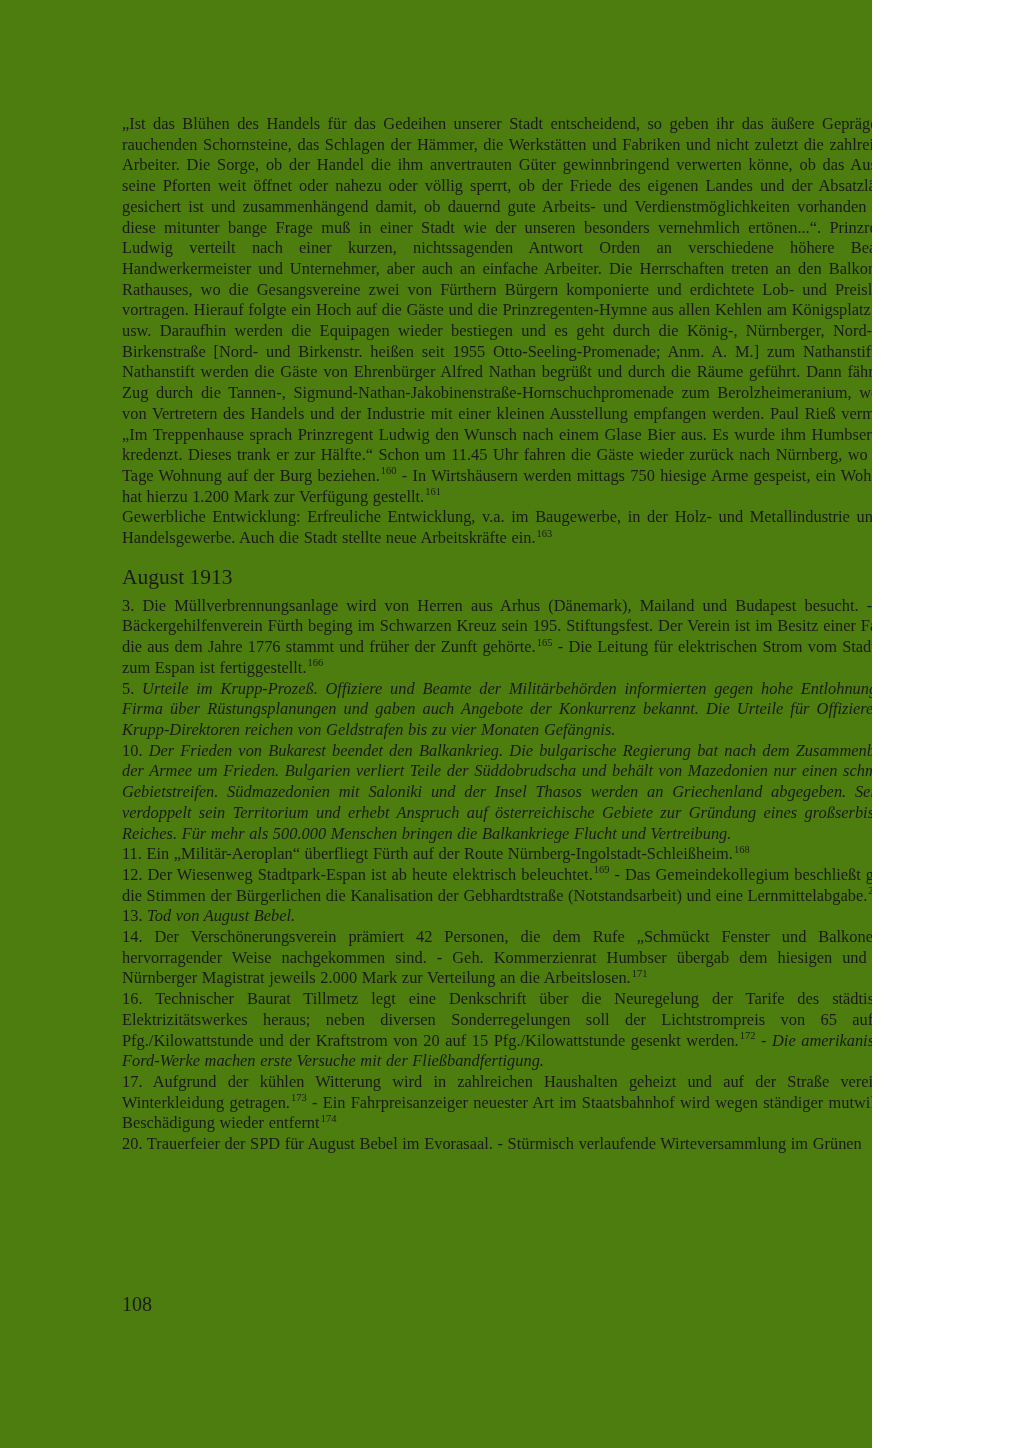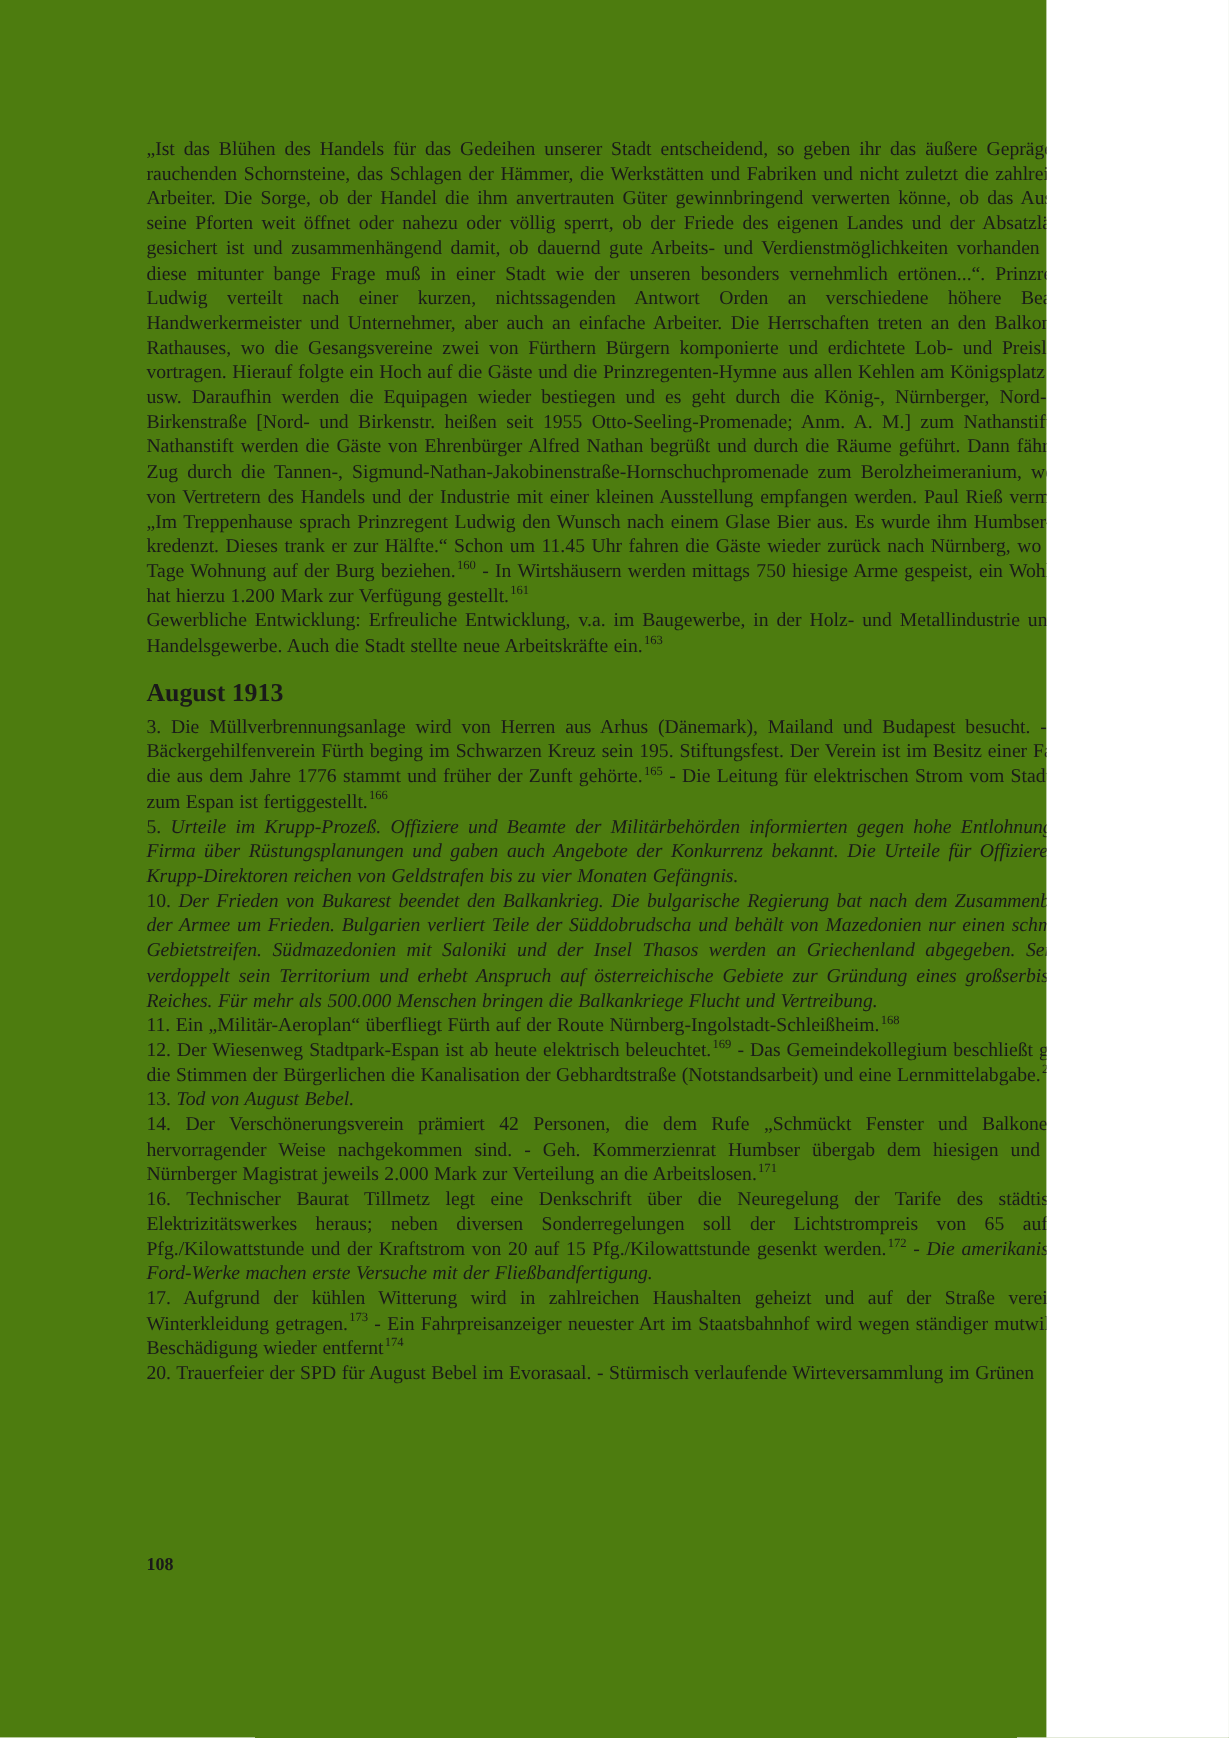--- a/index.html
+++ b/index.html
@@ -34,31 +34,30 @@
   }
   .fn {
     font-size: 10.5px;
     line-height: 0;
     vertical-align: super;
     margin-left: 1px;
   }
   .heading {
     margin: 15px 0 6px 0;
     font-size: 21.5px;
-    font-weight: 700;
+    font-weight: 400;
     line-height: 26px;
     text-align: left;
   }
   .page-number {
     position: absolute;
     left: 122px;
     top: 1294px;
-    font-size: 15px;
+    font-size: 20px;
     line-height: 20.7px;
-    font-weight: bold;
   }
 </style>
 </head>
 <body>
 
 <div class="page">
   <div class="content">
       <p class="para"><span>„Ist das Blühen des Handels für das Gedeihen unserer Stadt entscheidend, so geben ihr das äußere Gepräge die rauchenden Schornsteine, das Schlagen der Hämmer, die Werkstätten und Fabriken und nicht zuletzt die zahlreichen Arbeiter. Die Sorge, ob der Handel die ihm anvertrauten Güter gewinnbringend verwerten könne, ob das Ausland seine Pforten weit öffnet oder nahezu oder völlig sperrt, ob der Friede des eigenen Landes und der Absatzländer gesichert ist und zusammenhängend damit, ob dauernd gute Arbeits- und Verdienstmöglichkeiten vorhanden sind, diese mitunter bange Frage muß in einer Stadt wie der unseren besonders vernehmlich ertönen...“. Prinzregent Ludwig verteilt nach einer kurzen, nichtssagenden Antwort Orden an verschiedene höhere Beamte, Handwerkermeister und Unternehmer, aber auch an einfache Arbeiter. Die Herrschaften treten an den Balkon des Rathauses, wo die Gesangsvereine zwei von Fürthern Bürgern komponierte und erdichtete Lob- und Preislieder vortragen. Hierauf folgte ein Hoch auf die Gäste und die Prinzregenten-Hymne aus allen Kehlen am Königsplatz usw. usw. Daraufhin werden die Equipagen wieder bestiegen und es geht durch die König-, Nürnberger, Nord- und Birkenstraße [Nord- und Birkenstr. heißen seit 1955 Otto-Seeling-Promenade; Anm. A. M.] zum Nathanstift, im Nathanstift werden die Gäste von Ehrenbürger Alfred Nathan begrüßt und durch die Räume geführt. Dann fährt der Zug durch die Tannen-, Sigmund-Nathan-Jakobinenstraße-Hornschuchpromenade zum Berolzheimeranium, wo sie von Vertretern des Handels und der Industrie mit einer kleinen Ausstellung empfangen werden. Paul Rieß vermerkt: „Im Treppenhause sprach Prinzregent Ludwig den Wunsch nach einem Glase Bier aus. Es wurde ihm Humbser-Bier kredenzt. Dieses trank er zur Hälfte.“ Schon um 11.45 Uhr fahren die Gäste wieder zurück nach Nürnberg, wo sie 3 Tage Wohnung auf der Burg beziehen.</span><sup class="fn">160</sup><span> - In Wirtshäusern werden mittags 750 hiesige Arme gespeist, ein Wohltäter hat hierzu 1.200 Mark zur Verfügung gestellt.</span><sup class="fn">161</sup></p>
       <p class="para"><span>Gewerbliche Entwicklung: Erfreuliche Entwicklung, v.a. im Baugewerbe, in der Holz- und Metallindustrie und im Handelsgewerbe. Auch die Stadt stellte neue Arbeitskräfte ein.</span><sup class="fn">163</sup></p>
       <h2 class="heading">August 1913</h2>

